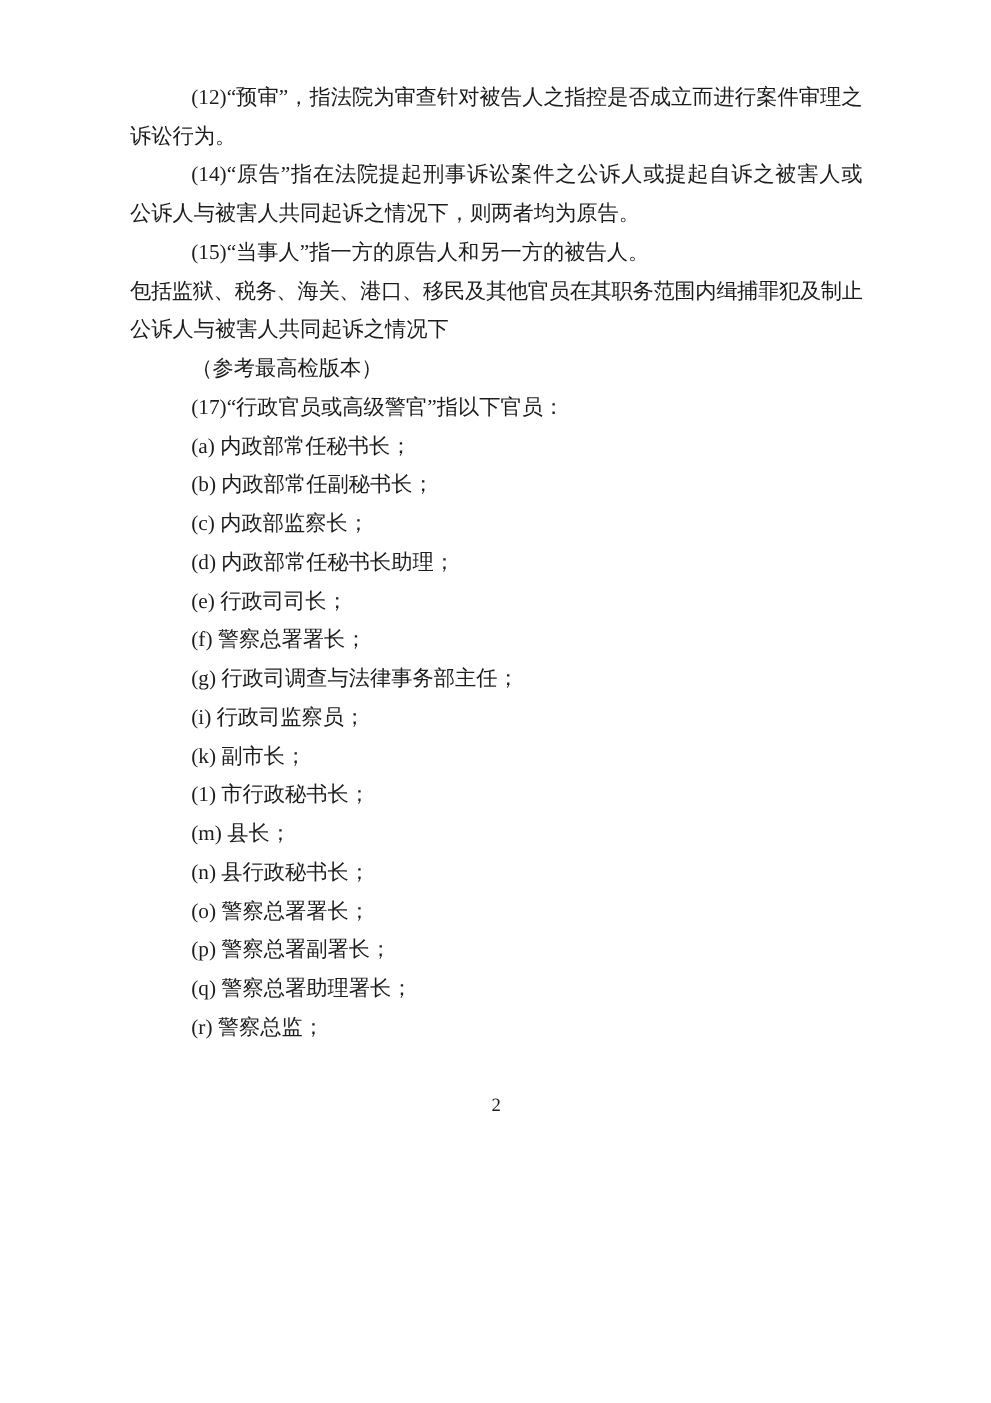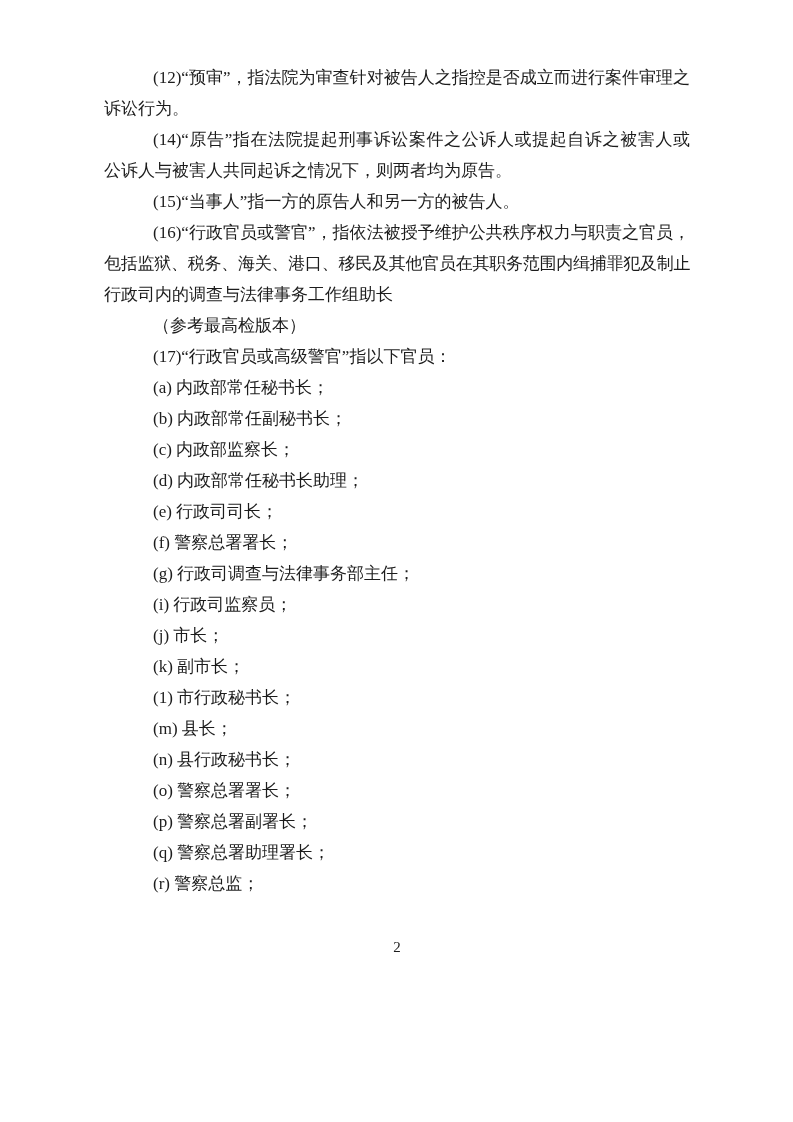--- a/index.html
+++ b/index.html
@@ -54,23 +54,22 @@
     <div class="para">
       <div class="line indent fill">(14)“原告”指在法院提起刑事诉讼案件之公诉人或提起自诉之被害人或</div>
       <div class="line">公诉人与被害人共同起诉之情况下，则两者均为原告。</div>
     </div>
 
     <div class="para">
       <div class="line indent">(15)“当事人”指一方的原告人和另一方的被告人。</div>
     </div>
 
     <div class="para">
-      <div class="line indent fill">(16)“行政官员或警官”，指依法被授予维护公共秩序权力与职责之官员，</div>
       <div class="line fill tight">包括监狱、税务、海关、港口、移民及其他官员在其职务范围内缉捕罪犯及制止</div>
-      <div class="line">行政司内的调查与法律事务工作组助长</div>
+      <div class="line">公诉人与被害人共同起诉之情况下</div>
     </div>
 
     <div class="para">
       <div class="line indent">（参考最高检版本）</div>
     </div>
 
     <div class="para">
       <div class="line indent">(17)“行政官员或高级警官”指以下官员：</div>
     </div>
 
@@ -92,23 +91,20 @@
     <div class="para">
       <div class="line indent">(f) 警察总署署长；</div>
     </div>
     <div class="para">
       <div class="line indent">(g) 行政司调查与法律事务部主任；</div>
     </div>
     <div class="para">
       <div class="line indent">(i) 行政司监察员；</div>
     </div>
     <div class="para">
-      <div class="line indent">(j) 市长；</div>
-    </div>
-    <div class="para">
       <div class="line indent">(k) 副市长；</div>
     </div>
     <div class="para">
       <div class="line indent">(1) 市行政秘书长；</div>
     </div>
     <div class="para">
       <div class="line indent">(m) 县长；</div>
     </div>
     <div class="para">
       <div class="line indent">(n) 县行政秘书长；</div>

